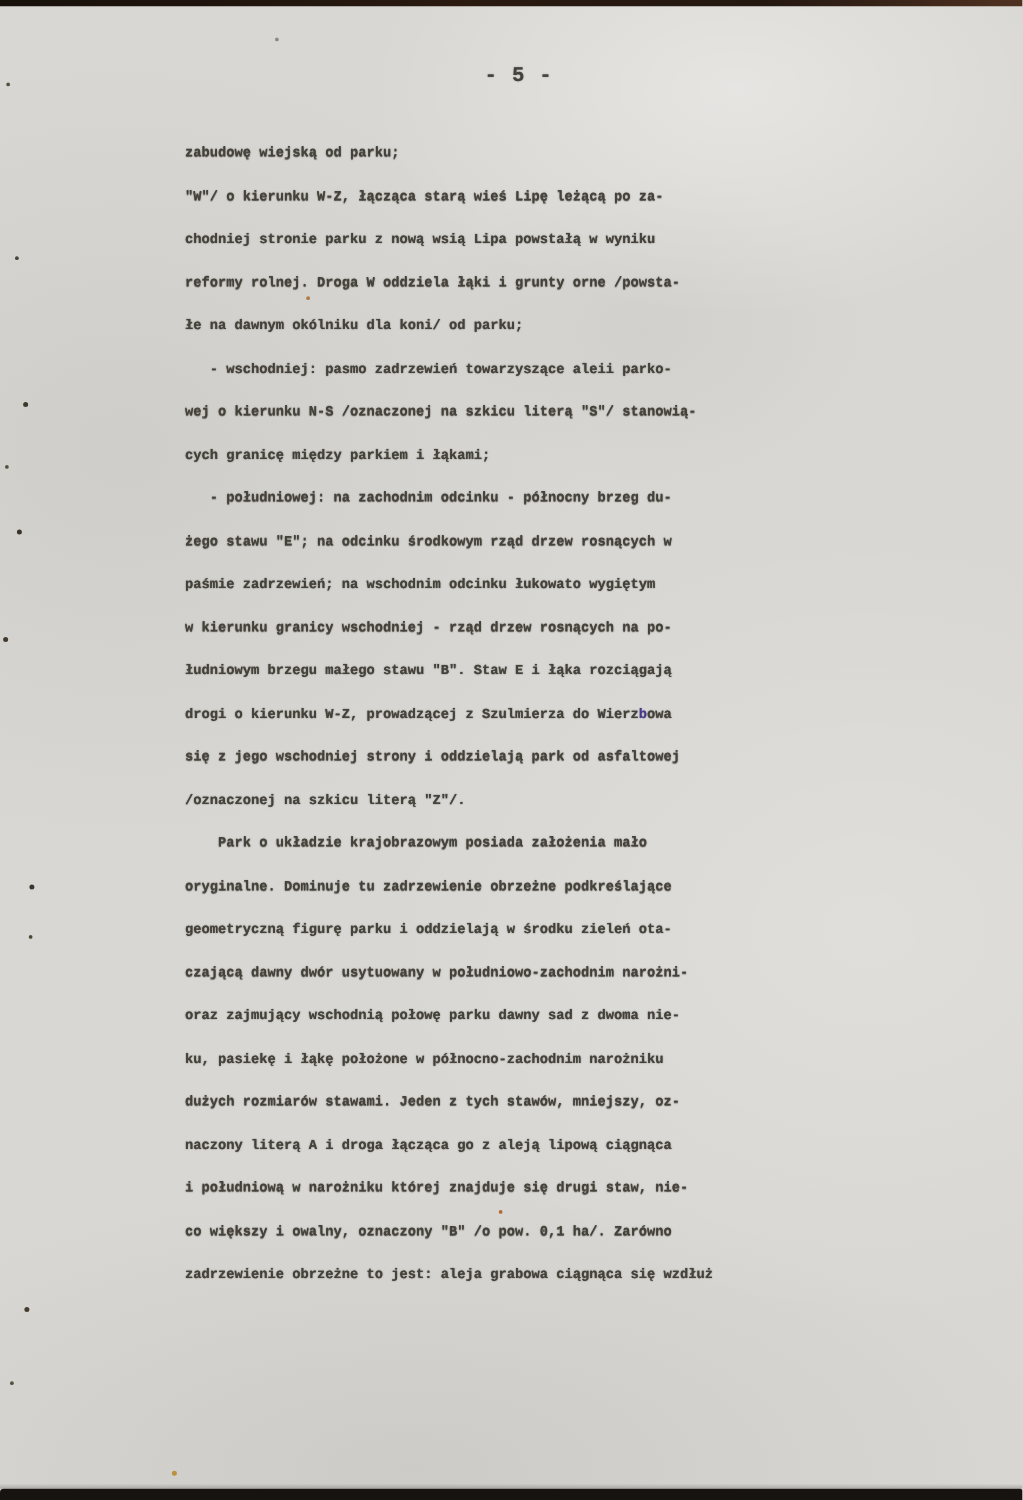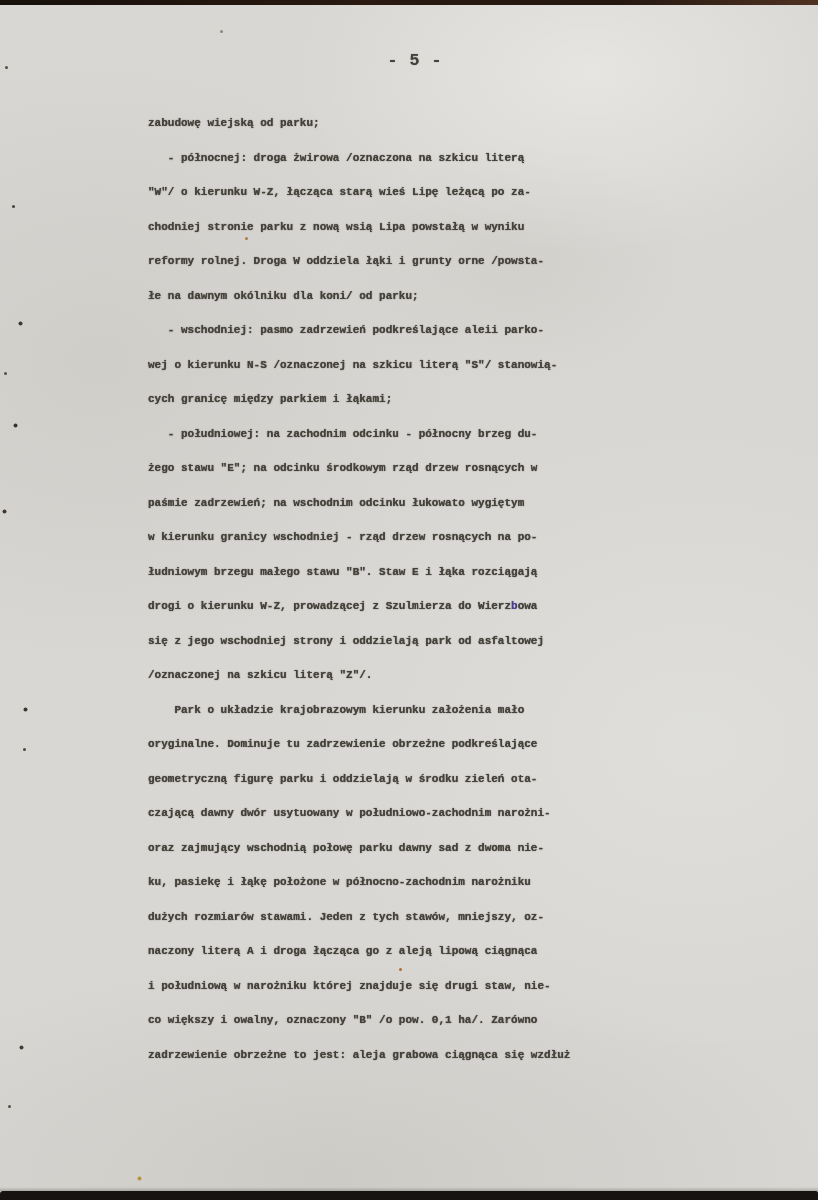--- a/index.html
+++ b/index.html
@@ -88,37 +88,36 @@
 
 <div class="paper"></div>
 <div class="scan-top-edge"></div>
 <div class="specks"></div>
 <div class="ink-specks"></div>
 
 <div class="page-number">- 5 -</div>
 
 <div class="text-block">
     <div class="line">zabudowę wiejską od parku;</div>
-    <div class="line">   - północnej: droga żwirowa /oznaczona na szkicu literą</div>
     <div class="line">"W"/ o kierunku W-Z, łącząca starą wieś Lipę leżącą po za-</div>
     <div class="line">chodniej stronie parku z nową wsią Lipa powstałą w wyniku</div>
     <div class="line">reformy rolnej. Droga W oddziela łąki i grunty orne /powsta-</div>
     <div class="line">łe na dawnym okólniku dla koni/ od parku;</div>
-    <div class="line">   - wschodniej: pasmo zadrzewień podkreślające aleii parko-</div>
+    <div class="line">   - wschodniej: pasmo zadrzewień towarzyszące aleii parko-</div>
     <div class="line">wej o kierunku N-S /oznaczonej na szkicu literą "S"/ stanowią-</div>
     <div class="line">cych granicę między parkiem i łąkami;</div>
     <div class="line">   - południowej: na zachodnim odcinku - północny brzeg du-</div>
     <div class="line">żego stawu "E"; na odcinku środkowym rząd drzew rosnących w</div>
     <div class="line">paśmie zadrzewień; na wschodnim odcinku łukowato wygiętym</div>
     <div class="line">w kierunku granicy wschodniej - rząd drzew rosnących na po-</div>
     <div class="line">łudniowym brzegu małego stawu "B". Staw E i łąka rozciągają</div>
     <div class="line"><span>drogi o kierunku W-Z, prowadzącej z Szulmierza do Wierz</span><span class="violet">b</span><span>owa</span></div>
     <div class="line">się z jego wschodniej strony i oddzielają park od asfaltowej</div>
     <div class="line">/oznaczonej na szkicu literą "Z"/.</div>
-    <div class="line">    Park o układzie krajobrazowym kierunku założenia mało</div>
+    <div class="line">    Park o układzie krajobrazowym posiada założenia mało</div>
     <div class="line">oryginalne. Dominuje tu zadrzewienie obrzeżne podkreślające</div>
     <div class="line">geometryczną figurę parku i oddzielają w środku zieleń ota-</div>
     <div class="line">czającą dawny dwór usytuowany w południowo-zachodnim narożni-</div>
     <div class="line">oraz zajmujący wschodnią połowę parku dawny sad z dwoma nie-</div>
     <div class="line">ku, pasiekę i łąkę położone w północno-zachodnim narożniku</div>
     <div class="line">dużych rozmiarów stawami. Jeden z tych stawów, mniejszy, oz-</div>
     <div class="line">naczony literą A i droga łącząca go z aleją lipową ciągnąca</div>
     <div class="line">i południową w narożniku której znajduje się drugi staw, nie-</div>
     <div class="line">co większy i owalny, oznaczony "B" /o pow. 0,1 ha/. Zarówno</div>
     <div class="line">zadrzewienie obrzeżne to jest: aleja grabowa ciągnąca się wzdłuż</div>

